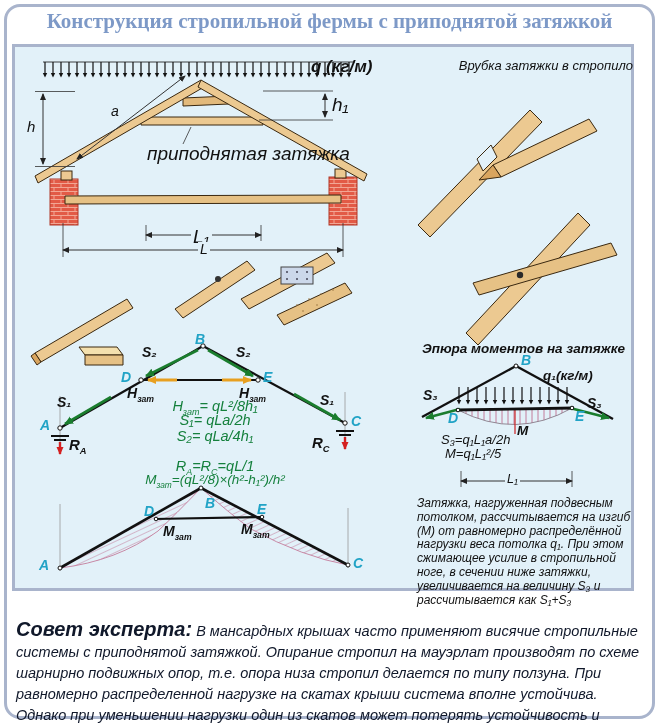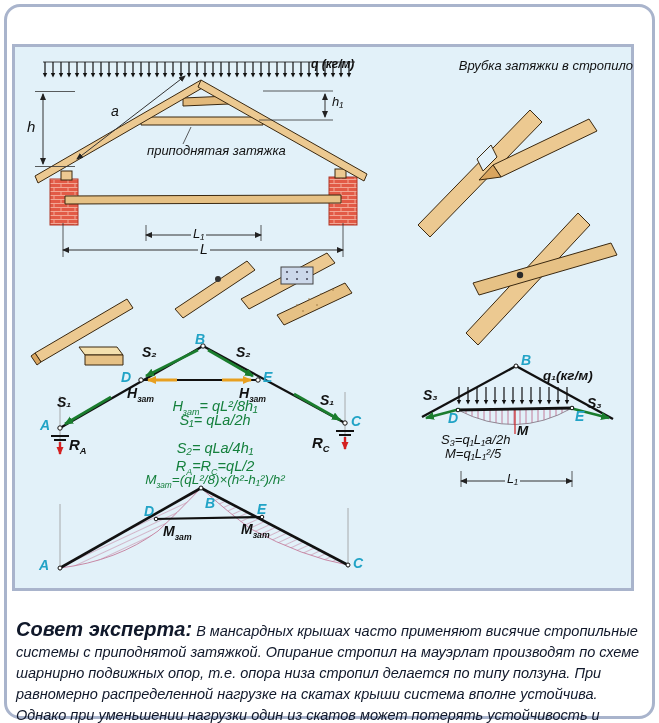--- a/index.html
+++ b/index.html
@@ -5,40 +5,41 @@
   html,body{margin:0;padding:0;background:#fff;}
   .page{position:relative;width:659px;height:723px;background:#fff;overflow:hidden;
         font-family:"Liberation Sans",sans-serif;}
   .outer-frame{position:absolute;left:4px;top:4px;width:645px;height:709px;
         border:3px solid #a9b4cc;border-radius:16px;}
   .main-title{position:absolute;left:0;top:9px;width:659px;text-align:center;
         font-family:"Liberation Serif",serif;font-weight:bold;font-size:21px;color:#7d99c7;}
   .panel{position:absolute;left:12px;top:44px;width:622px;height:547px;
         border:3px solid #a9b4cc;background:#e2f1f9;box-sizing:border-box;}
   .panel svg{position:absolute;left:0;top:0;}
-  .lbl{position:absolute;font-style:italic;font-size:13px;color:#111;white-space:nowrap;line-height:1.05;}
+  .lbl{position:absolute;font-style:italic;font-size:19px;color:#111;white-space:nowrap;line-height:1.05;}
   .bold{font-weight:600;}
   .pt{color:#21a3c6;font-weight:bold;font-size:14px;}
   .bg{background:#e2f1f9;padding:0 2px;}
   .formula{font-style:italic;font-size:14.5px;color:#15803d;}
   .fblock{position:absolute;left:100px;top:351px;width:200px;}
   .fblock div{position:absolute;width:200px;text-align:center;}
   sub{font-size:0.62em;}
   .section-title{position:absolute;text-align:right;font-style:italic;color:#111;}
   .note{position:absolute;left:402px;top:450px;width:220px;font-style:italic;
         font-size:12px;line-height:13.8px;color:#111;}
   .expert{position:absolute;left:16px;top:604px;width:628px;font-style:italic;
         font-size:14.5px;line-height:21px;color:#10182a;}
   .expert .lead{font-weight:bold;font-size:20px;}
 </style>
 </head>
 <body>
 
 <div class="page">
   <div class="outer-frame"></div>
+  <div class="main-title">Конструкция стропильной фермы с приподнятой затяжкой</div>
 
   <div class="panel">
     <svg width="616" height="541" viewBox="0 0 616 541">
       <defs>
         <marker id="mb" markerWidth="9" markerHeight="8" refX="6" refY="3" orient="auto-start-reverse" markerUnits="userSpaceOnUse">
           <path d="M0,0 L7,3 L0,6 Z" fill="#222"></path>
         </marker>
         <marker id="mg" markerWidth="11" markerHeight="10" refX="8" refY="4" orient="auto-start-reverse" markerUnits="userSpaceOnUse">
           <path d="M0,0 L9,4 L0,8 Z" fill="#1a7d2e"></path>
         </marker>
@@ -287,21 +288,21 @@
         <line x1="555" y1="361" x2="594" y2="371" stroke="#1a7d2e" stroke-width="2.8" marker-end="url(#mg)"></line>
         <circle cx="501" cy="319" r="2" fill="#fff" stroke="#111"></circle>
         <circle cx="443" cy="363" r="1.8" fill="#fff" stroke="#111"></circle>
         <circle cx="557" cy="361" r="1.8" fill="#fff" stroke="#111"></circle>
         <line x1="446" y1="424" x2="446" y2="440" stroke="#333" stroke-width="0.8"></line>
         <line x1="557" y1="424" x2="557" y2="440" stroke="#333" stroke-width="0.8"></line>
         <line x1="446" y1="434" x2="557" y2="434" stroke="#333" stroke-width="1" marker-start="url(#mb)" marker-end="url(#mb)"></line>
       </g>
     </svg>
 
-    <div class="lbl bold" style="left:296px;top:11px;font-size:12px;">q (кг/м)</div>
+    <div class="lbl bold" style="left:296px;top:11px;font-size:17px;">q (кг/м)</div>
     <div class="lbl bg" style="left:94px;top:57px;font-size:14px;">a</div>
     <div class="lbl bg" style="left:10px;top:72px;font-size:15px;">h</div>
     <div class="lbl bg" style="left:315px;top:48px;">h₁</div>
     <div class="lbl" style="left:132px;top:97px;">приподнятая затяжка</div>
     <div class="lbl bg" style="left:176px;top:180px;">L₁</div>
     <div class="lbl bg" style="left:183px;top:195px;font-size:14px;">L</div>
 
     <div class="section-title" style="left:398px;top:11px;width:220px;font-size:13px;">
       <div>Врубка затяжки в стропило</div>
     </div>
@@ -316,40 +317,42 @@
     <div class="lbl bold" style="left:42px;top:348px;font-size:14px;">S₁</div>
     <div class="lbl bold" style="left:305px;top:346px;font-size:14px;">S₁</div>
     <div class="lbl bold" style="left:112px;top:339px;font-size:14px;"><span>H</span><sub>зат</sub></div>
     <div class="lbl bold" style="left:224px;top:339px;font-size:14px;"><span>H</span><sub>зат</sub></div>
     <div class="lbl bold" style="left:54px;top:390px;font-size:15px;"><span>R</span><sub>A</sub></div>
     <div class="lbl bold" style="left:297px;top:388px;font-size:15px;"><span>R</span><sub>C</sub></div>
 
     <div class="fblock">
       <div class="formula" style="top:0;"><span>H</span><sub>зат</sub><span>= qL²/8h₁</span></div>
       <div class="formula" style="top:14px;">S₁= qLa/2h</div>
-      <div class="formula" style="top:42px;">S₂= qLa/4h₁</div>
-      <div class="formula" style="top:60px;"><span>R</span><sub>A</sub><span>=R</span><sub>C</sub><span>=qL/2</span></div>
+      <div class="formula" style="top:30px;">S₂= qLa/4h₁</div>
+      <div class="formula" style="top:60px;"><span>R</span><sub>A</sub><span>=R</span><sub>C</sub><span>=qL/1</span></div>
       <div class="formula" style="top:74px;font-size:13.5px;font-style:italic;"><span>M</span><sub>зат</sub><span>=(qL²/8)×(h²-h₁²)/h²</span></div>
     </div>
 
     <div class="lbl pt" style="left:190px;top:449px;">B</div>
     <div class="lbl pt" style="left:129px;top:457px;">D</div>
     <div class="lbl pt" style="left:242px;top:455px;">E</div>
     <div class="lbl pt" style="left:24px;top:511px;">A</div>
     <div class="lbl pt" style="left:338px;top:509px;">C</div>
     <div class="lbl bold" style="left:148px;top:477px;font-size:14px;"><span>M</span><sub>зат</sub></div>
     <div class="lbl bold" style="left:226px;top:475px;font-size:14px;"><span>M</span><sub>зат</sub></div>
 
+    <div class="section-title bold" style="left:400px;top:294px;width:210px;font-size:13.5px;">Эпюра моментов на затяжке</div>
     <div class="lbl bold" style="left:528px;top:322px;font-size:13.5px;">q₁(кг/м)</div>
     <div class="lbl bold" style="left:408px;top:341px;font-size:14px;">S₃</div>
     <div class="lbl bold" style="left:572px;top:349px;font-size:14px;">S₃</div>
     <div class="lbl pt" style="left:506px;top:306px;">B</div>
     <div class="lbl pt" style="left:433px;top:364px;">D</div>
     <div class="lbl pt" style="left:560px;top:362px;">E</div>
     <div class="lbl" style="left:502px;top:377px;font-size:13.5px;font-weight:600;">M</div>
     <div class="lbl" style="left:426px;top:386px;font-size:13px;">S₃=q₁L₁a/2h</div>
     <div class="lbl" style="left:430px;top:400px;font-size:13px;">M=q₁L₁²/5</div>
     <div class="lbl bg" style="left:490px;top:426px;font-size:12.5px;">L₁</div>
 
+    <div class="note">Затяжка, нагруженная подвесным потолком, рассчитывается на изгиб (М) от равномерно распределённой нагрузки веса потолка q₁. При этом сжимающее усилие в стропильной ноге, в сечении ниже затяжки, увеличивается на величину S₃ и рассчитывается как S₁+S₃</div>
   </div>
 
   <p class="expert"><span class="lead">Совет эксперта:</span><span> В мансардных крышах часто применяют висячие стропильные системы с приподнятой затяжкой. Опирание стропил на мауэрлат производят по схеме шарнирно подвижных опор, т.е. опора низа стропил делается по типу ползуна. При равномерно распределенной нагрузке на скатах крыши система вполне устойчива. Однако при уменьшении нагрузки один из скатов может потерять устойчивость и поползти в сторону большей нагрузки. Поэтому ползуны лучше делать с выносом конца стропила за стену для обеспечения устойчивости.</span></p>
 </div>
 
 </body></html>

